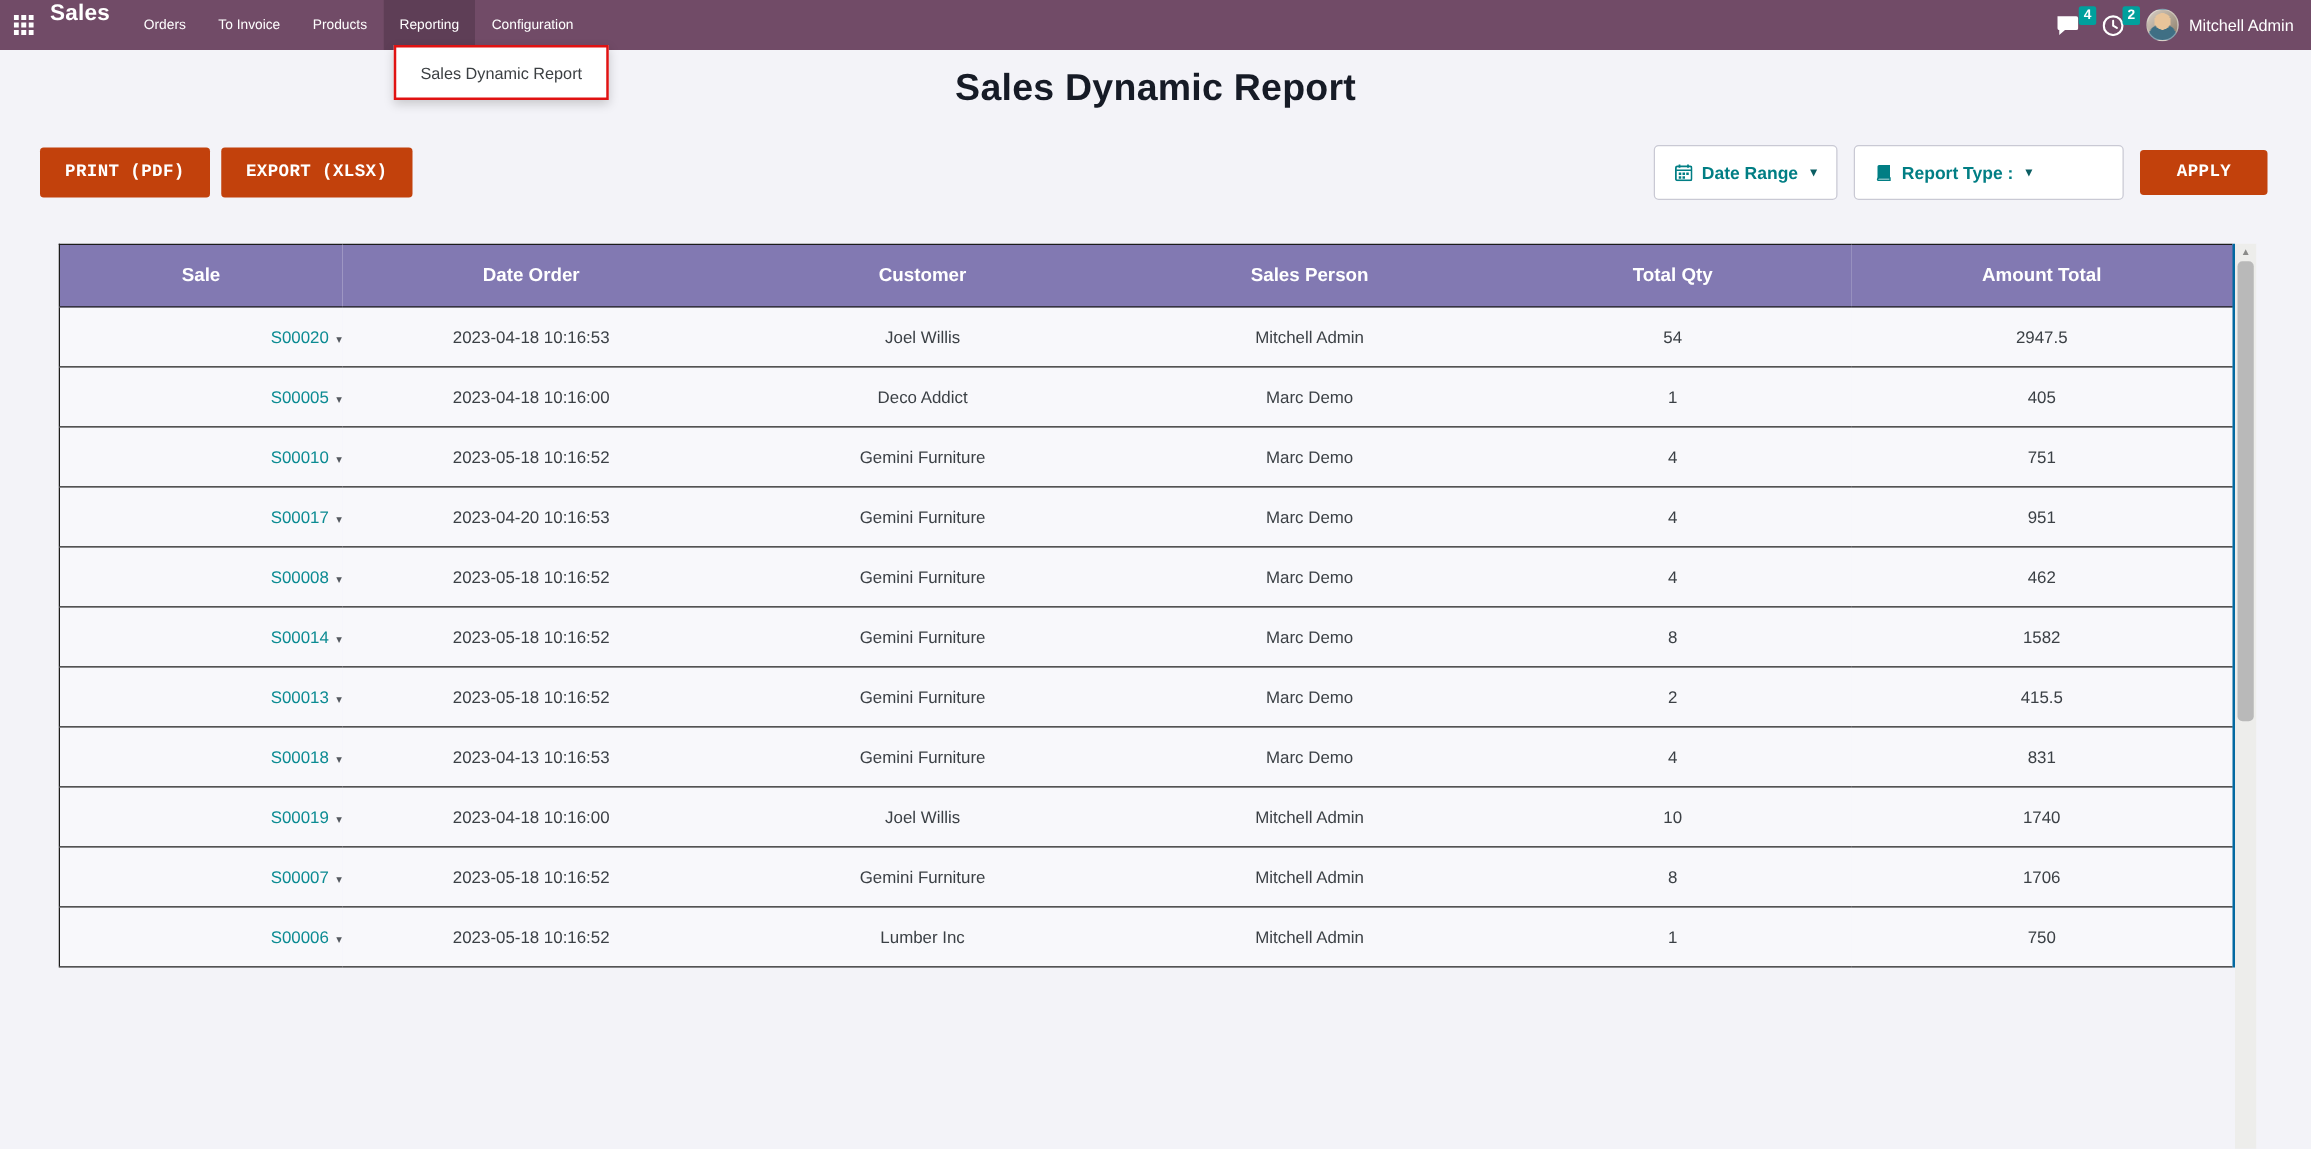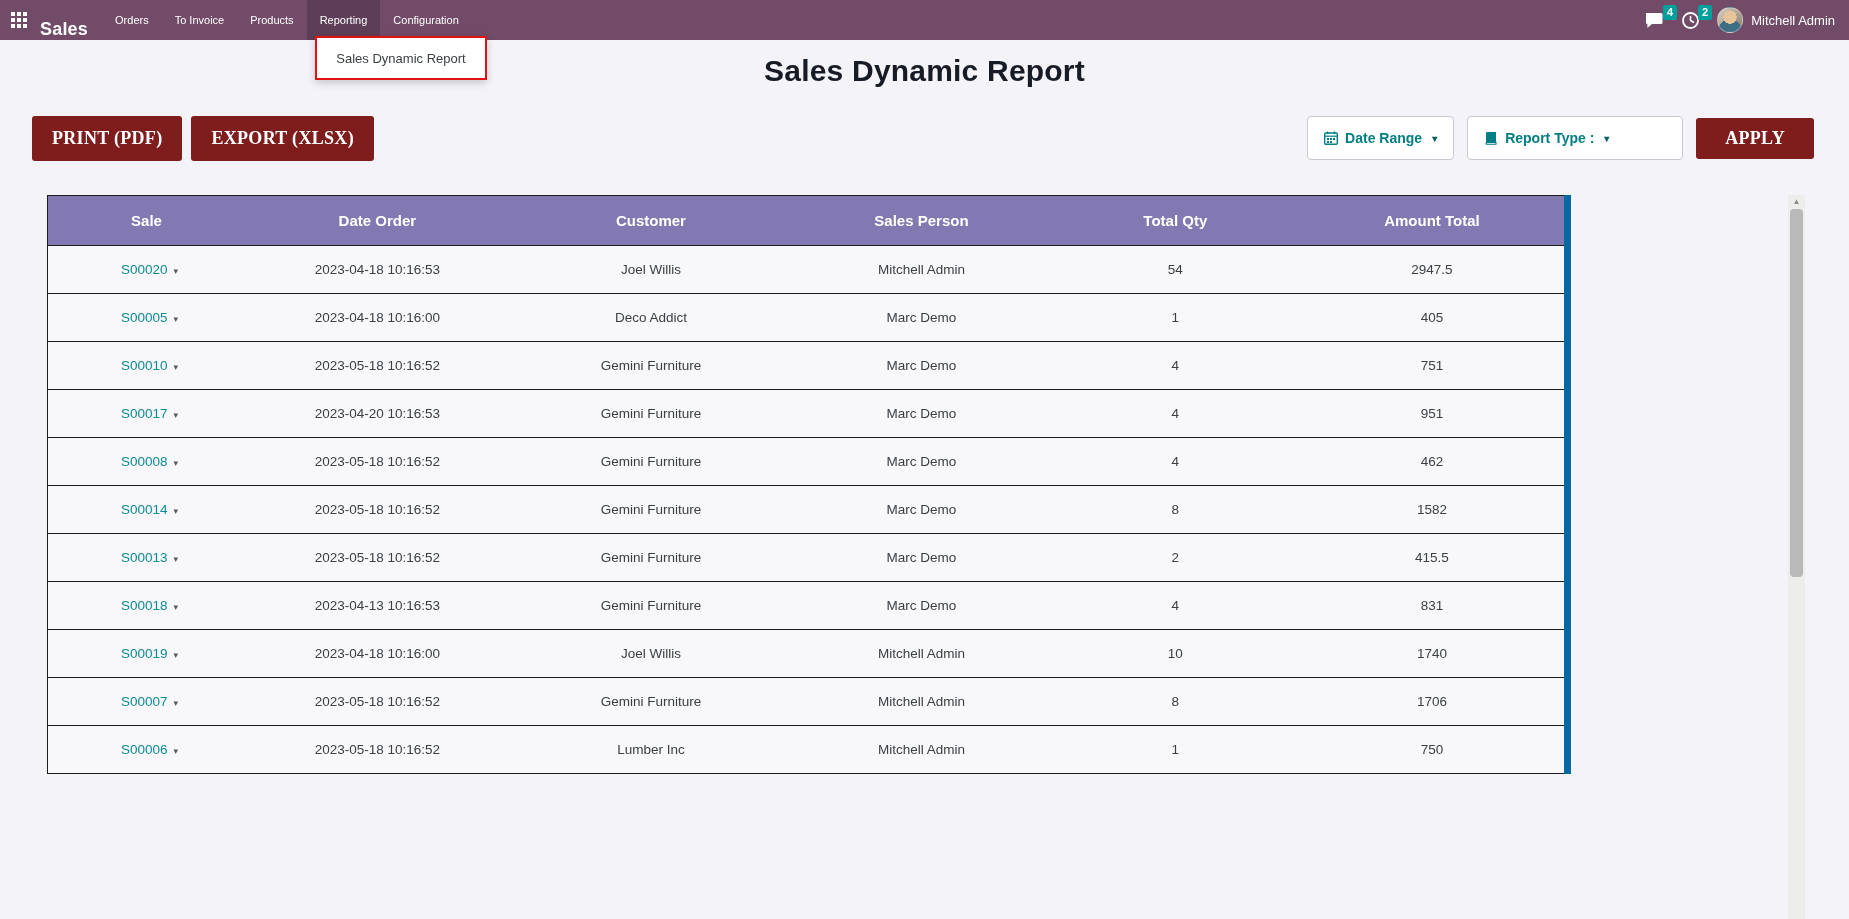--- a/index.html
+++ b/index.html
@@ -11,21 +11,21 @@
     overflow:hidden;
   }
 
   
   .topnav {
     position:absolute; top:0; left:0; width:100%; height:40px;
     background:#714B67; color:#fff;
     display:flex; align-items:center; justify-content:space-between;
     z-index:30;
   }
-  .nav-left { display:flex; align-items:flex-end; height:100%; }
+  .nav-left { display:flex; align-items:flex-start; height:100%; }
   .apps-btn { width:38px; height:100%; display:flex; align-items:center; justify-content:center; cursor:pointer; }
   .brand { font-size:18px; font-weight:700; letter-spacing:.2px; padding:0 14px 0 2px; cursor:pointer; }
   .nav-menu { display:flex; list-style:none; height:100%; }
   .nav-menu li {
     display:flex; align-items:center; padding:0 13px; font-size:11px;
     cursor:pointer; height:100%;
   }
   .nav-menu li.active { background:rgba(0,0,0,0.16); }
   .nav-right { display:flex; align-items:center; gap:18px; padding-right:14px; height:100%; }
   .icon-wrap { position:relative; display:flex; align-items:center; cursor:pointer; }
@@ -62,55 +62,55 @@
     letter-spacing:.2px;
   }
 
   
   .toolbar {
     position:absolute; top:114px; left:32px; right:35px; height:48px;
     display:flex; align-items:center; justify-content:space-between;
   }
   .toolbar-left { display:flex; gap:9px; }
   .btn-purple {
-    background:#7f1d1d; color:#fff; border:none; cursor:pointer;
-    font-family:Liberation Serif, serif;
-    font-size:18px; font-weight:700; letter-spacing:.3px;
+    background:#c2410c; color:#fff; border:none; cursor:pointer;
+    font-family:Liberation Mono, monospace;
+    font-size:14px; font-weight:700; letter-spacing:.3px;
     padding:12px 20px; border-radius:3px;
   }
   .toolbar-right { display:flex; align-items:center; gap:13px; }
   .filter-btn {
     background:#fff; border:1px solid #c9c9d4; border-radius:4px;
     height:44px; display:flex; align-items:center; gap:7px;
     padding:16px 16px; cursor:pointer;
     color:#017E84; font-size:14px; font-weight:700;
     font-family:"Liberation Sans",sans-serif;
   }
   .filter-btn.report-type { width:216px; justify-content:flex-start; }
   .caret { font-size:10px; color:#0b5e63; margin-left:3px; }
   .btn-apply { padding:10px 29px; border-radius:3px; }
 
   
   .table-area {
     position:absolute; top:195px; left:47px; width:1758px; bottom:0;
   }
   .report-table {
-    width:1524px; border-collapse:collapse;
-    border-left:1px solid #1c1c1c; border-right:7px solid #0369a1; border-top:1px solid #1c1c1c;
+    width:1741px; border-collapse:collapse;
+    border-left:1px solid #1c1c1c; border-right:2px solid #0369a1; border-top:1px solid #1c1c1c;
     table-layout:fixed;
   }
   .report-table th {
     background:#8279B2; color:#fff; font-size:15px; font-weight:700;
     height:50px; text-align:center; border-bottom:1px solid #1c1c1c;
   }
   .report-table td {
     height:48px; background:#f8f8fb; border-bottom:1px solid #1c1c1c;
     font-size:13.5px; color:#3b4045; text-align:center; vertical-align:middle;
   }
-  .report-table td.c-sale { text-align:center; padding-left:6px; }
+  .report-table td.c-sale { text-align:right; padding-left:6px; }
   .c-sale a { color:#0c8b92; text-decoration:none; cursor:pointer; }
   .caret-dark { font-size:9px; color:#555a60; margin-left:6px; cursor:pointer; }
   col.w-sale{width:13.0%} col.w-date{width:17.4%} col.w-cust{width:18.6%}
   col.w-sp{width:17.0%} col.w-qty{width:16.4%} col.w-amt{width:17.6%}
 
   
   .scrollbar {
     position:absolute; top:0; right:0; width:17px; height:724px;
     background:#EDEDEB;
   }

